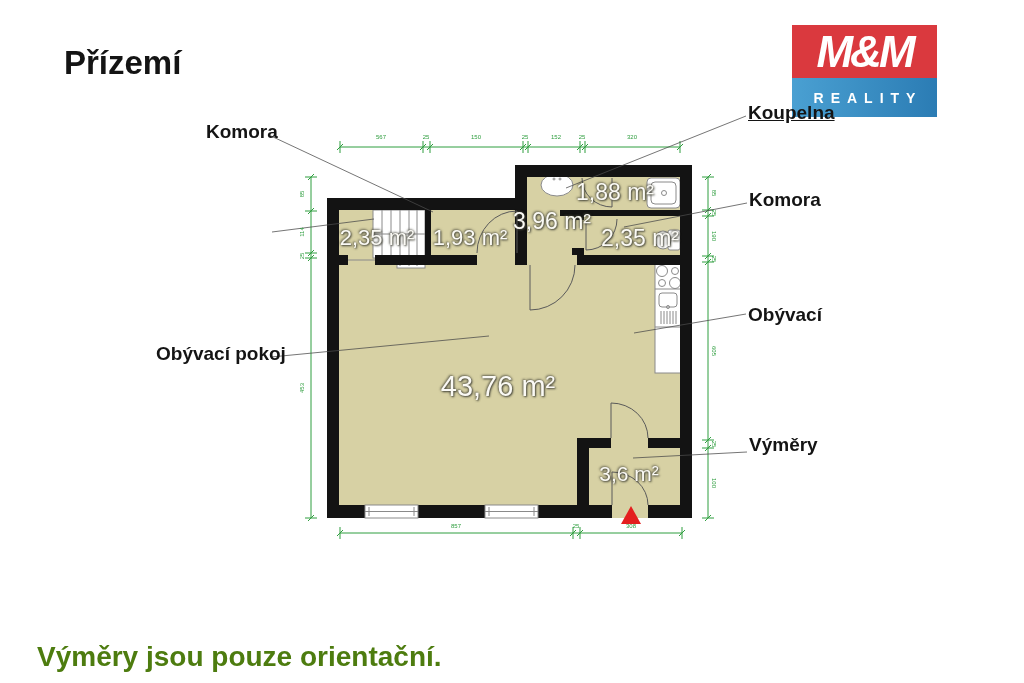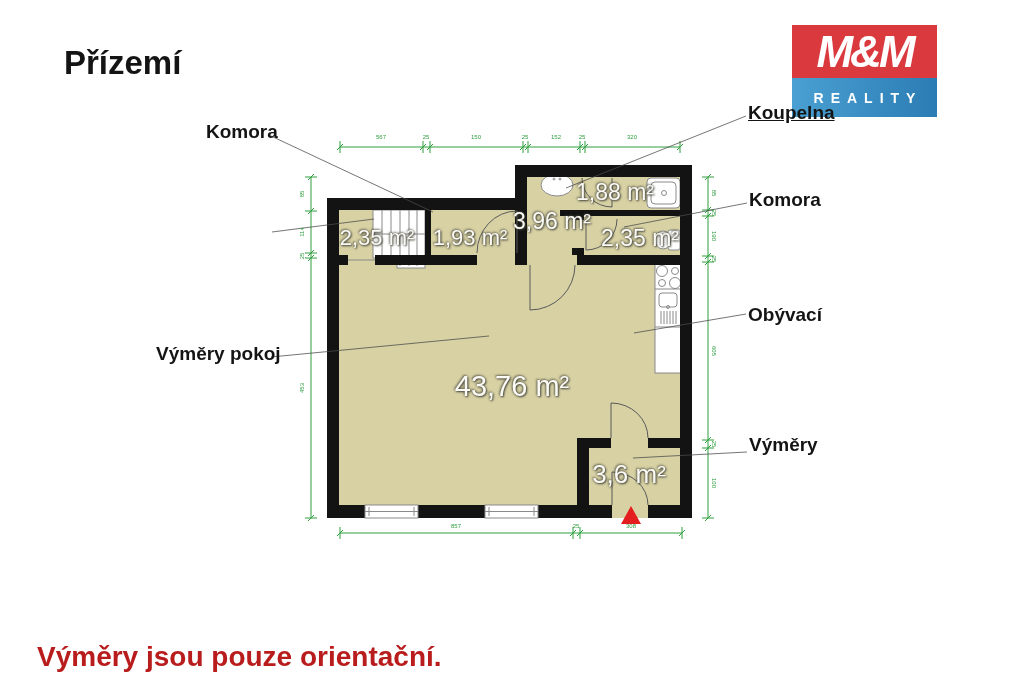--- a/index.html
+++ b/index.html
@@ -9,21 +9,21 @@
   .floor{fill:var(--floor);}
   .wall{fill:var(--wall);}
   .fx{fill:#ffffff;stroke:#8a8a8a;stroke-width:1;}
   .fxl{fill:none;stroke:#8a8a8a;stroke-width:1;}
   .door{fill:none;stroke:#5a5a5a;stroke-width:1;}
   .dim{fill:none;stroke:var(--dim);stroke-width:1;}
   .leader{fill:none;stroke:#4a4a4a;stroke-width:0.9;opacity:.85;}
   .arrow{fill:var(--arrow);}
 
   .title{position:absolute;left:64px;top:44px;font-size:33px;font-weight:bold;color:#141414;text-align:center;}
-  .footer{position:absolute;left:37px;top:641px;font-size:28px;font-weight:bold;color:#b91c1c;}
+  .footer{position:absolute;left:37px;top:641px;font-size:28px;font-weight:bold;color:#4d7c0f;}
   .rlabel{position:absolute;font-size:19px;font-weight:bold;color:#141414;white-space:nowrap;}
   .area{position:absolute;transform:translate(-50%,-50%);font-weight:normal;color:#fbfaf5;white-space:nowrap;
         text-shadow:1px 1px 2px rgba(70,70,58,.95),-1px -1px 2px rgba(70,70,58,.55),0 0 3px rgba(70,70,58,.6);}
   .dimtxt{position:absolute;font-size:6px;color:var(--dim);transform:translate(-50%,-50%);white-space:nowrap;}
   .dimtxt.rotl{transform:translate(-50%,-50%) rotate(-90deg);}
   .dimtxt.rotr{transform:translate(-50%,-50%) rotate(90deg);}
 
   .logo{position:absolute;left:792px;top:25px;width:145px;height:75px;}
   .logo-top{width:100%;height:53px;background:var(--logo_red);display:flex;align-items:center;justify-content:center;}
   .logo-top span{color:#fff;font-weight:bold;font-style:italic;font-size:44px;letter-spacing:-3px;line-height:1;}
@@ -237,30 +237,30 @@
     </div>
     <div class="logo-bottom">
       <span>REALITY</span>
     </div>
   </div>
 
   <div class="rlabel" style="left:206px;top:121px;">Komora</div>
   <div class="rlabel" style="left:748px;top:102px;text-decoration:underline;">Koupelna</div>
   <div class="rlabel" style="left:749px;top:189px;">Komora</div>
   <div class="rlabel" style="left:748px;top:304px;">Obývací</div>
-  <div class="rlabel" style="left:156px;top:343px;">Výměry pokoj</div>
+  <div class="rlabel" style="left:156px;top:343px;">Obývací pokoj</div>
   <div class="rlabel" style="left:749px;top:434px;">Výměry</div>
 
   <div class="area" style="left:377px;top:238px;font-size:22px;">2,35 m²</div>
   <div class="area" style="left:470px;top:238px;font-size:22px;">1,93 m²</div>
   <div class="area" style="left:552px;top:221px;font-size:23px;">3,96 m²</div>
   <div class="area" style="left:615px;top:192px;font-size:23px;">1,88 m²</div>
   <div class="area" style="left:640px;top:238px;font-size:23px;">2,35 m²</div>
-  <div class="area" style="left:512px;top:386px;font-size:29px;">43,76 m²</div>
-  <div class="area" style="left:629px;top:474px;font-size:26px;">3,6 m²</div>
+  <div class="area" style="left:498px;top:386px;font-size:29px;">43,76 m²</div>
+  <div class="area" style="left:629px;top:474px;font-size:21px;">3,6 m²</div>
 
   <span class="dimtxt" style="left:381px;top:137px;">567</span>
   <span class="dimtxt" style="left:426px;top:137px;">25</span>
   <span class="dimtxt" style="left:476px;top:137px;">150</span>
   <span class="dimtxt" style="left:525px;top:137px;">25</span>
   <span class="dimtxt" style="left:556px;top:137px;">152</span>
   <span class="dimtxt" style="left:582px;top:137px;">25</span>
   <span class="dimtxt" style="left:632px;top:137px;">320</span>
 
   <span class="dimtxt rotl" style="left:302px;top:194px;">85</span>

